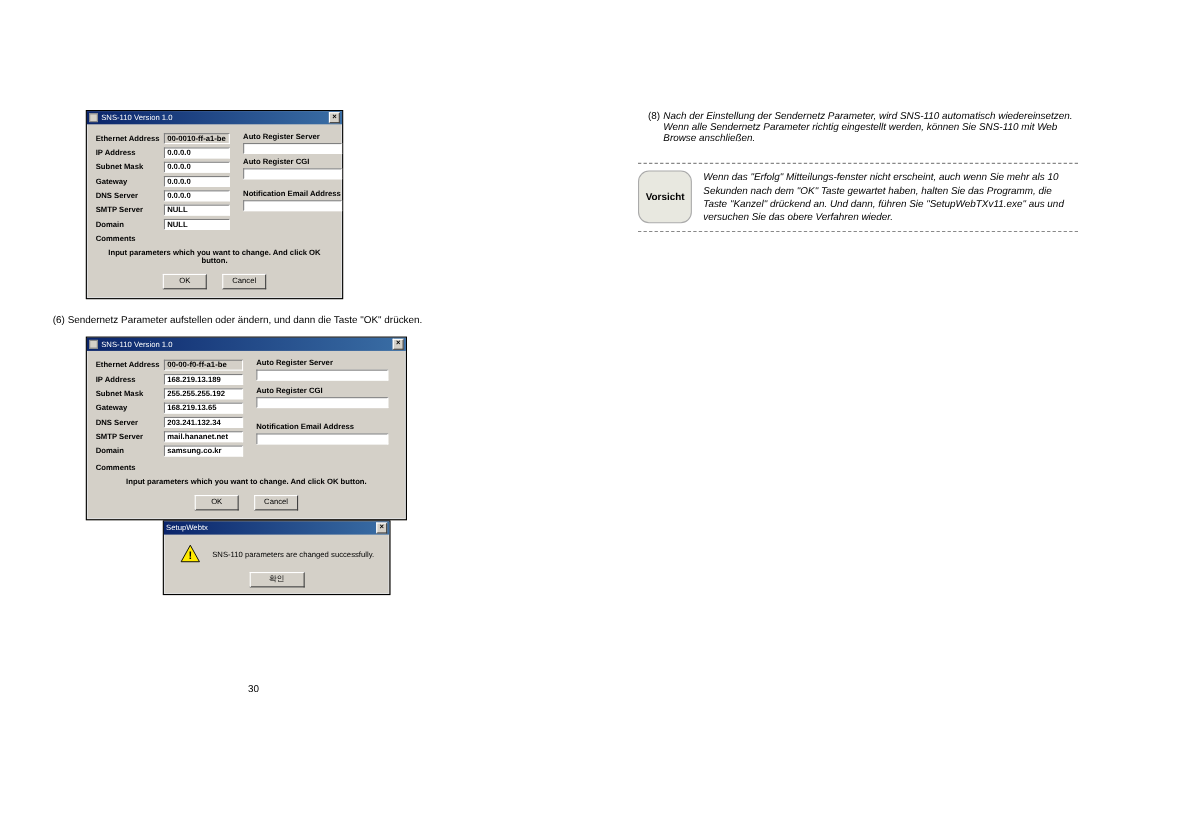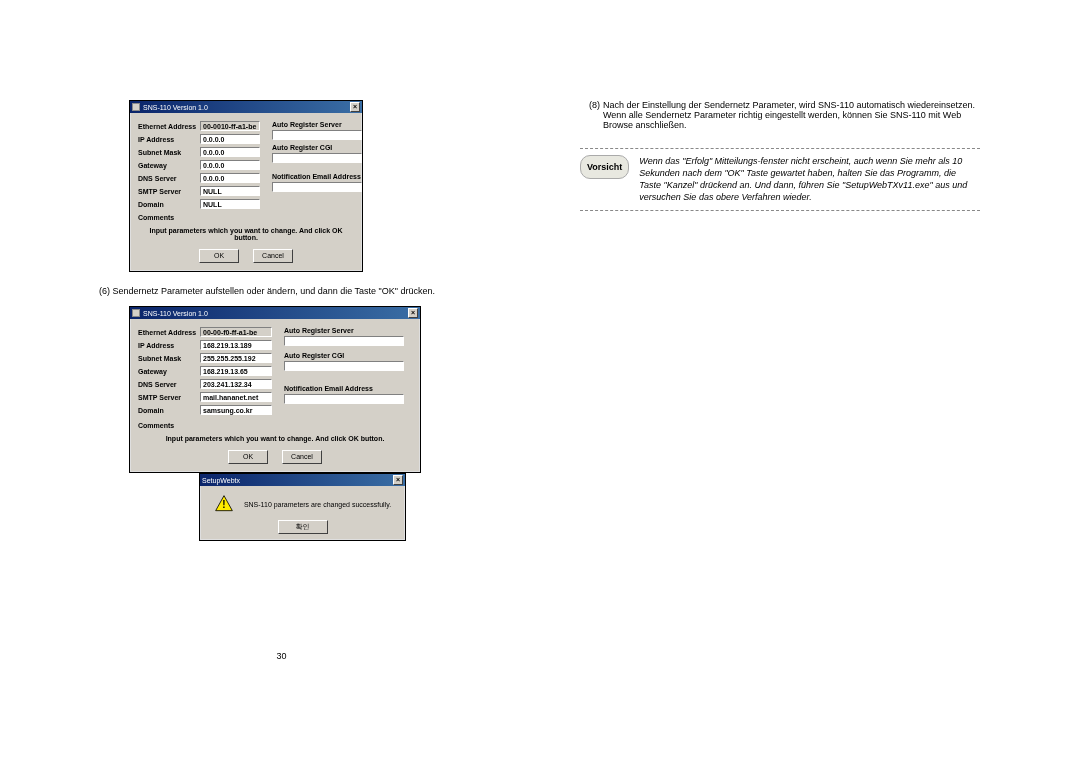--- a/index.html
+++ b/index.html
@@ -13,30 +13,30 @@
     color: #000;
     position: relative;
   }
   .page-wrap {
     display: flex;
     width: 1080px;
     height: 763px;
   }
   .page {
     width: 50%;
-    padding: 0 75px 0 99px;
+    padding: 0 75px 0 48px;
     box-sizing: border-box;
     position: relative;
   }
   .page.right {
     padding: 0 100px 0 40px;
   }
   .page-number {
     position: absolute;
-    bottom: 102px;
+    bottom: 132px;
     width: calc(100% - 175px);
     text-align: center;
     font-size: 9px;
   }
   .page.right .page-number {
     width: calc(100% - 140px);
   }
 
   
   .dlg {
@@ -160,36 +160,36 @@
   }
   .warn-ico svg { width: 20px; height: 20px; }
 
   
   .right-top {
     margin-top: 100px;
     font-size: 9px;
     display: flex;
   }
   .right-top .num { width: 20px; flex-shrink: 0; text-align: right; padding-right: 3px; }
-  .right-top .txt { flex: 1; }
+  .right-top .txt { flex: 1; font-style: italic; }
 
   .caution-box {
     border-top: 1.5px dashed #888;
     border-bottom: 1.5px dashed #888;
     padding: 6px 0;
     margin-top: 18px;
     display: flex;
     font-size: 9px;
     align-items: flex-start;
   }
   .caution-badge {
     background: #e8e8e0;
     border: 1px solid #aaa;
     border-radius: 10px;
-    padding: 6px 6px;
+    padding: 18px 6px;
     font-weight: bold;
     margin-right: 10px;
     flex-shrink: 0;
     font-size: 9px;
   }
   .caution-txt {
     font-style: italic;
     line-height: 1.35;
   }
 

